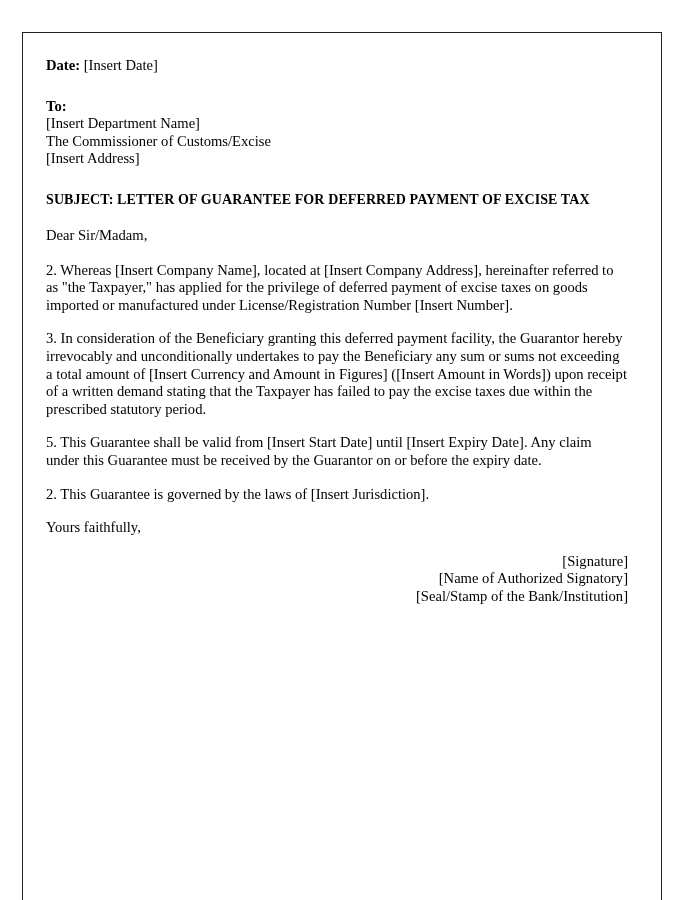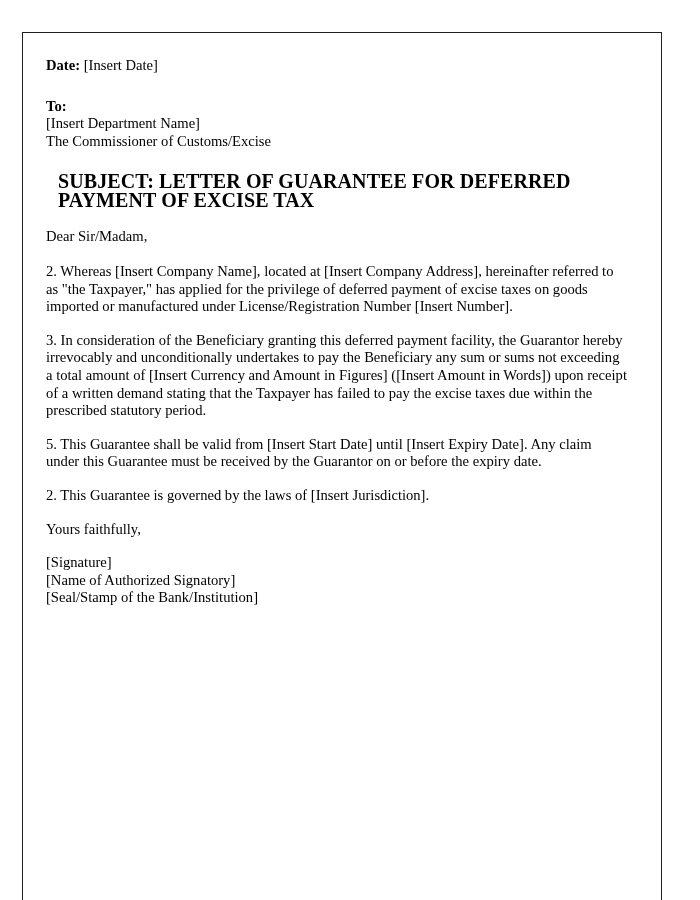--- a/index.html
+++ b/index.html
@@ -30,29 +30,30 @@
   .doc-text {
     font-size: 14.6px;
     line-height: 17.6px;
     text-align: left;
   }
   .blk {
     margin: 0 0 16px 0;
   }
   .blk-tight {
     margin: 0;
+    text-align: right;
   }
   .bold {
     font-weight: bold;
   }
   .subject {
     font-weight: bold;
-    font-size: 20px;
+    font-size: 14px;
     line-height: 19px;
-    margin: 0 0 18px 12px;
+    margin: 0 0 18px 0;
     letter-spacing: 0.1px;
   }
   .addr-line {
     display: block;
   }
   .sig-line {
     display: block;
   }
   .date-line {
     margin: 0 0 23px 0;
@@ -75,20 +76,21 @@
 
     <p class="date-line">
       <span class="bold">Date:</span>
       <span>[Insert Date]</span>
     </p>
 
     <div class="to-block">
       <span class="addr-line bold">To:</span>
       <span class="addr-line">[Insert Department Name]</span>
       <span class="addr-line">The Commissioner of Customs/Excise</span>
+      <span class="addr-line">[Insert Address]</span>
     </div>
 
     <p class="subject">SUBJECT: LETTER OF GUARANTEE FOR DEFERRED PAYMENT OF EXCISE TAX</p>
 
     <p class="salutation">Dear Sir/Madam,</p>
 
     <p class="blk">2. Whereas [Insert Company Name], located at [Insert Company Address], hereinafter referred to as "the Taxpayer," has applied for the privilege of deferred payment of excise taxes on goods imported or manufactured under License/Registration Number [Insert Number].</p>
     <p class="blk">3. In consideration of the Beneficiary granting this deferred payment facility, the Guarantor hereby irrevocably and unconditionally undertakes to pay the Beneficiary any sum or sums not exceeding a total amount of [Insert Currency and Amount in Figures] ([Insert Amount in Words]) upon receipt of a written demand stating that the Taxpayer has failed to pay the excise taxes due within the prescribed statutory period.</p>
     <p class="blk">5. This Guarantee shall be valid from [Insert Start Date] until [Insert Expiry Date]. Any claim under this Guarantee must be received by the Guarantor on or before the expiry date.</p>
     <p class="blk">2. This Guarantee is governed by the laws of [Insert Jurisdiction].</p>

